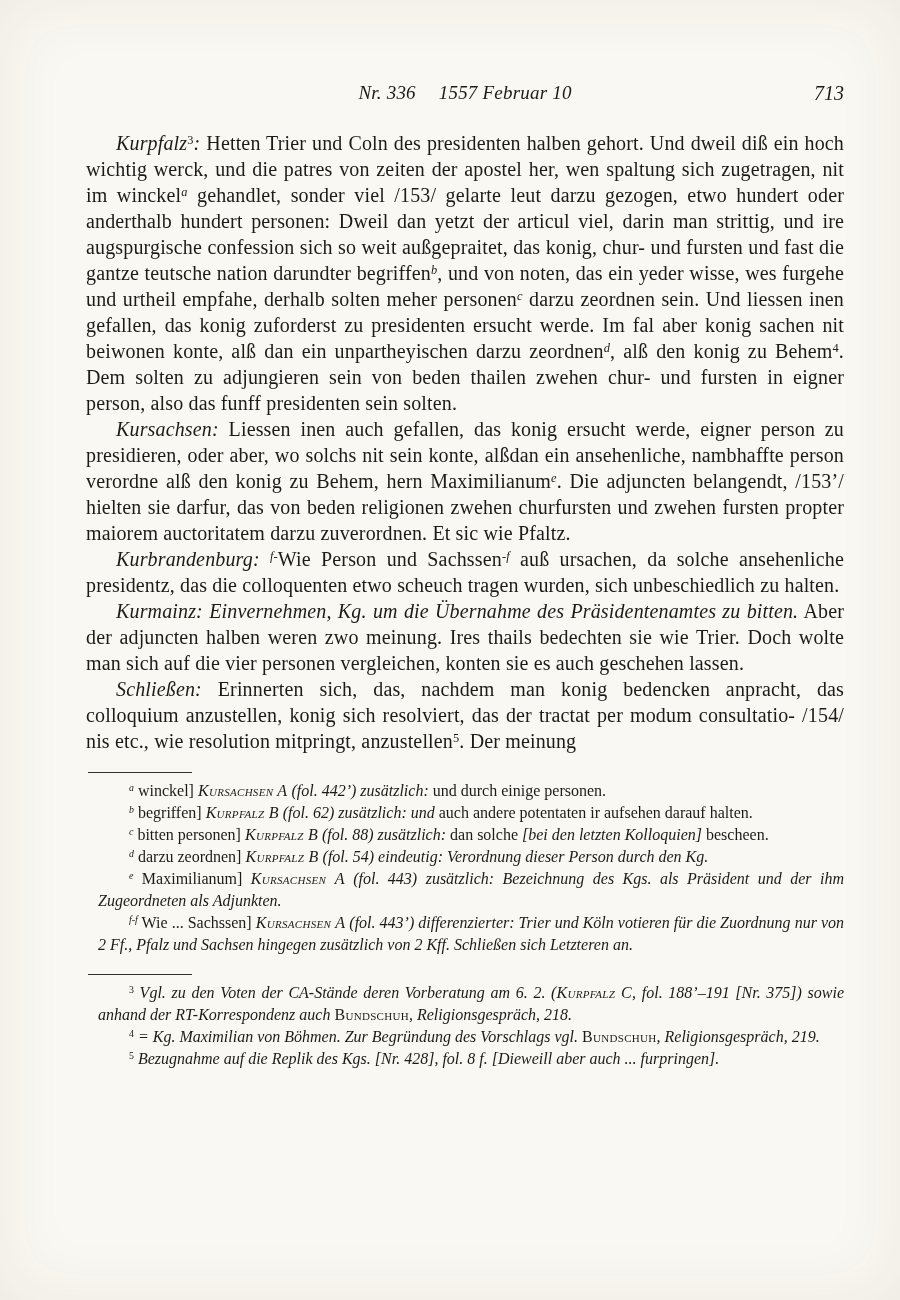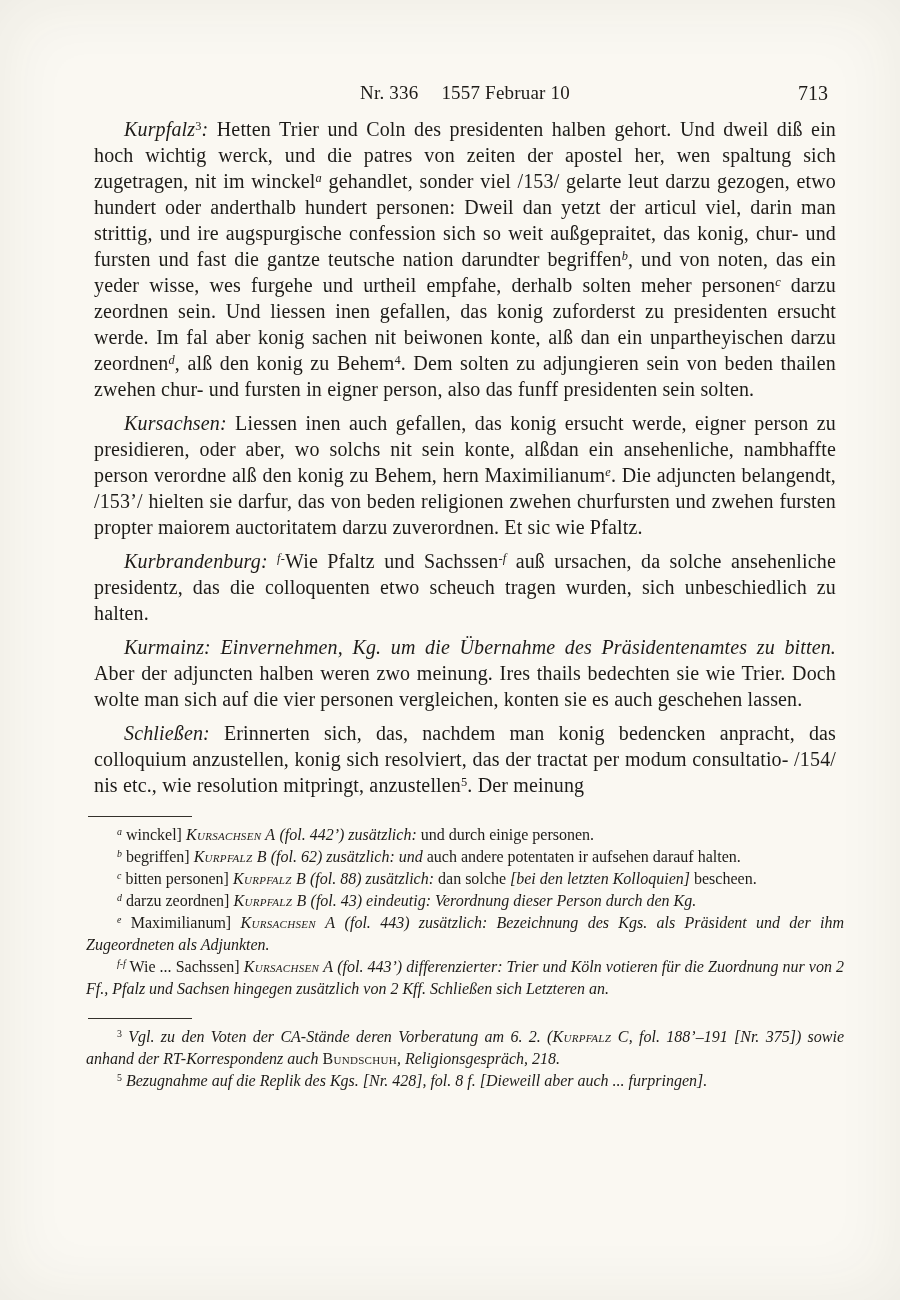--- a/index.html
+++ b/index.html
@@ -18,57 +18,59 @@
     box-sizing:border-box;
     background:var(--paper);
     box-shadow:inset 0 0 70px rgba(60,50,30,0.07);
     padding:82px 56px 40px 86px;
     color:var(--ink);
   }
   
   .page-header{
     position:relative;
     height:26px;
-    margin-bottom:8px;
+    margin-bottom:22px;
     font-size:19px;
+    font-style:italic;
   }
   .header-center{
     position:absolute;
     left:0;right:0;
     text-align:center;
     letter-spacing:0.2px;
   }
   .header-center span{display:inline-block;}
   .header-center span + span{margin-left:18px;}
   .page-number{
     position:absolute;
-    right:16px;top:0;
+    right:0;top:0;
     font-size:20px;
   }
   
   .body-text{
     font-size:20px;
     line-height:26px;
     letter-spacing:0.15px;
   }
   .body-paragraph{
-    margin:8px;
+    margin:0;
     text-indent:30px;
     text-align:justify;
   }
   
   .note-rule{
     width:104px;
     border:0;
     border-top:1.6px solid #33302b;
     margin:18px 0 7px 2px;
   }
   .apparatus,.footnotes{
     font-size:16px;
     line-height:22px;
+    margin-left:12px;
   }
   .note{
     margin:0;
     text-indent:31px;
     text-align:justify;
   }
   
   .seg-italic{font-style:italic;}
   .seg-sc{font-variant:small-caps;letter-spacing:0.3px;}
   .seg-sup{
@@ -87,36 +89,37 @@
     <div class="header-center">
       <span>Nr. 336</span>
       <span>1557 Februar 10</span>
     </div>
     <span class="page-number">713</span>
   </header>
 
   <main class="body-text">
       <p class="body-paragraph"><span class="seg-italic">Kurpfalz</span><span class="seg-sup">3</span><span class="seg-italic">:</span><span> Hetten Trier und Coln des presidenten halben gehort. Und dweil diß ein hoch wichtig werck, und die patres von zeiten der apostel her, wen spaltung sich zugetragen, nit im winckel</span><span class="seg-sup seg-italic">a</span><span> gehandlet, sonder viel /153/ gelarte leut darzu gezogen, etwo hundert oder anderthalb hundert personen: Dweil dan yetzt der articul viel, darin man strittig, und ire augspurgische confession sich so weit außgepraitet, das konig, chur- und fursten und fast die gantze teutsche nation darundter begriffen</span><span class="seg-sup seg-italic">b</span><span>, und von noten, das ein yeder wisse, wes furgehe und urtheil empfahe, derhalb solten meher personen</span><span class="seg-sup seg-italic">c</span><span> darzu zeordnen sein. Und liessen inen gefallen, das konig zuforderst zu presidenten ersucht werde. Im fal aber konig sachen nit beiwonen konte, alß dan ein unpartheyischen darzu zeordnen</span><span class="seg-sup seg-italic">d</span><span>, alß den konig zu Behem</span><span class="seg-sup">4</span><span>. Dem solten zu adjungieren sein von beden thailen zwehen chur- und fursten in eigner person, also das funff presidenten sein solten.</span></p>
       <p class="body-paragraph"><span class="seg-italic">Kursachsen:</span><span> Liessen inen auch gefallen, das konig ersucht werde, eigner person zu presidieren, oder aber, wo solchs nit sein konte, alßdan ein ansehenliche, nambhaffte person verordne alß den konig zu Behem, hern Maximilianum</span><span class="seg-sup seg-italic">e</span><span>. Die adjuncten belangendt, /153’/ hielten sie darfur, das von beden religionen zwehen churfursten und zwehen fursten propter maiorem auctoritatem darzu zuverordnen. Et sic wie Pfaltz.</span></p>
-      <p class="body-paragraph"><span class="seg-italic">Kurbrandenburg:</span><span> </span><span class="seg-sup seg-italic">f-</span><span>Wie Pfaltz und Sachssen</span><span class="seg-sup seg-italic">-f</span><span> auß ursachen, da solche ansehenliche presidentz, das die colloquenten etwo scheuch tragen wurden, sich unbeschiedlich zu halten.</span></p>
+      <p class="body-paragraph"><span class="seg-italic">Kurbrandenburg:</span><span> </span><span class="seg-sup seg-italic">f-</span><span>Wie Person und Sachssen</span><span class="seg-sup seg-italic">-f</span><span> auß ursachen, da solche ansehenliche presidentz, das die colloquenten etwo scheuch tragen wurden, sich unbeschiedlich zu halten.</span></p>
       <p class="body-paragraph"><span class="seg-italic">Kurmainz: Einvernehmen, Kg. um die Übernahme des Präsidentenamtes zu bitten.</span><span> Aber der adjuncten halben weren zwo meinung. Ires thails bedechten sie wie Trier. Doch wolte man sich auf die vier personen vergleichen, konten sie es auch geschehen lassen.</span></p>
       <p class="body-paragraph"><span class="seg-italic">Schließen:</span><span> Erinnerten sich, das, nachdem man konig bedencken anpracht, das colloquium anzustellen, konig sich resolviert, das der tractat per modum consultatio- /154/ nis etc., wie resolution mitpringt, anzustellen</span><span class="seg-sup">5</span><span>. Der meinung</span></p>
     </main>
 
   <hr class="note-rule">
 
   <section class="apparatus">
       <p class="note"><span class="seg-sup seg-italic">a</span><span> winckel] </span><span class="seg-italic seg-sc">Kursachsen A</span><span class="seg-italic"> (fol. 442’) zusätzlich:</span><span> und durch einige personen.</span></p>
       <p class="note"><span class="seg-sup seg-italic">b</span><span> begriffen] </span><span class="seg-italic seg-sc">Kurpfalz B</span><span class="seg-italic"> (fol. 62) zusätzlich: und</span><span> auch andere potentaten ir aufsehen darauf halten.</span></p>
       <p class="note"><span class="seg-sup seg-italic">c</span><span> bitten personen] </span><span class="seg-italic seg-sc">Kurpfalz B</span><span class="seg-italic"> (fol. 88) zusätzlich:</span><span> dan solche </span><span class="seg-italic">[bei den letzten Kolloquien]</span><span> bescheen.</span></p>
-      <p class="note"><span class="seg-sup seg-italic">d</span><span> darzu zeordnen] </span><span class="seg-italic seg-sc">Kurpfalz B</span><span class="seg-italic"> (fol. 43) eindeutig: Verordnung dieser Person durch den Kg.</span></p>
+      <p class="note"><span class="seg-sup seg-italic">d</span><span> darzu zeordnen] </span><span class="seg-italic seg-sc">Kurpfalz B</span><span class="seg-italic"> (fol. 54) eindeutig: Verordnung dieser Person durch den Kg.</span></p>
       <p class="note"><span class="seg-sup seg-italic">e</span><span> Maximilianum] </span><span class="seg-italic seg-sc">Kursachsen A</span><span class="seg-italic"> (fol. 443) zusätzlich: Bezeichnung des Kgs. als Präsident und der ihm Zugeordneten als Adjunkten.</span></p>
       <p class="note"><span class="seg-sup seg-italic">f-f</span><span> Wie ... Sachssen] </span><span class="seg-italic seg-sc">Kursachsen A</span><span class="seg-italic"> (fol. 443’) differenzierter: Trier und Köln votieren für die Zuordnung nur von 2 Ff., Pfalz und Sachsen hingegen zusätzlich von 2 Kff. Schließen sich Letzteren an.</span></p>
     </section>
 
   <hr class="note-rule">
 
   <section class="footnotes">
       <p class="note"><span class="seg-sup">3</span><span class="seg-italic"> Vgl. zu den Voten der CA-Stände deren Vorberatung am 6. 2. (</span><span class="seg-italic seg-sc">Kurpfalz C</span><span class="seg-italic">, fol. 188’–191 [Nr. 375]) sowie anhand der RT-Korrespondenz auch </span><span class="seg-sc">Bundschuh</span><span class="seg-italic">, Religionsgespräch, 218.</span></p>
+      <p class="note"><span class="seg-sup">4</span><span class="seg-italic"> = Kg. Maximilian von Böhmen. Zur Begründung des Vorschlags vgl. </span><span class="seg-sc">Bundschuh</span><span class="seg-italic">, Religionsgespräch, 219.</span></p>
       <p class="note"><span class="seg-sup">5</span><span class="seg-italic"> Bezugnahme auf die Replik des Kgs. [Nr. 428], fol. 8 f. [</span><span class="seg-italic">Dieweill aber auch ... furpringen</span><span class="seg-italic">].</span></p>
     </section>
 
 </div>
 
 </body></html>

